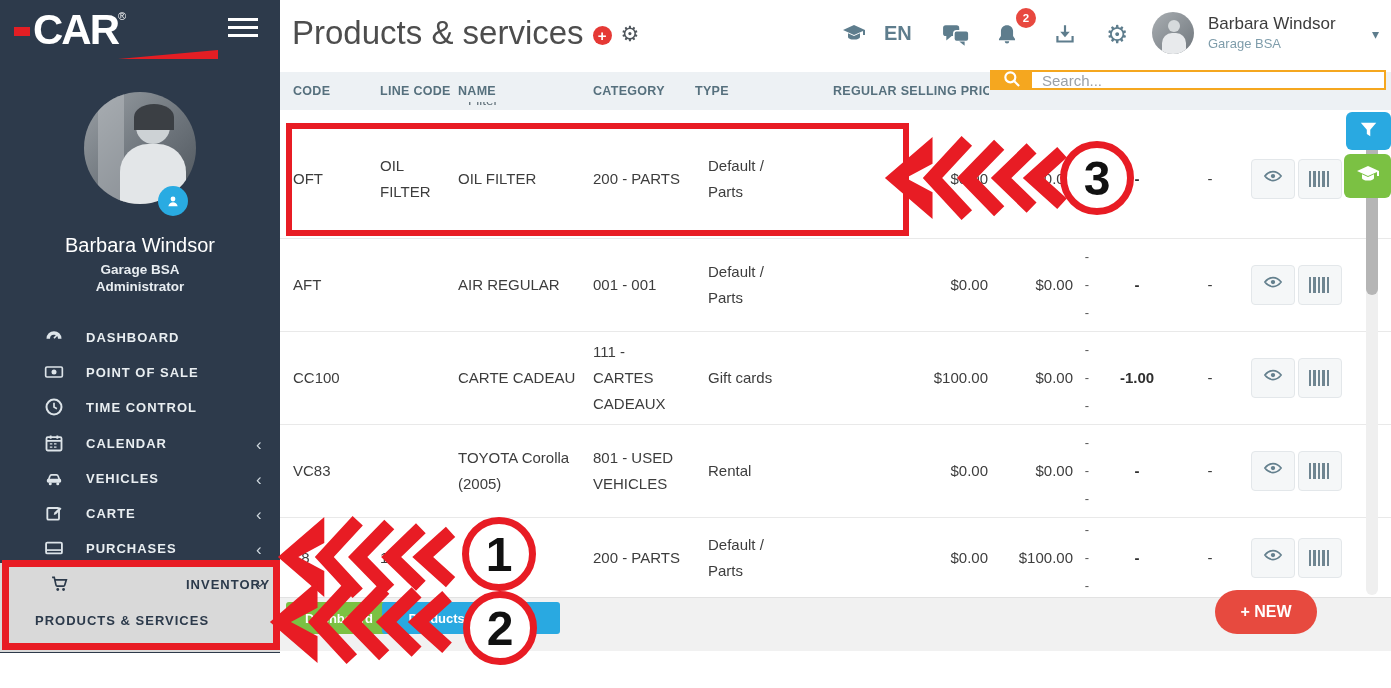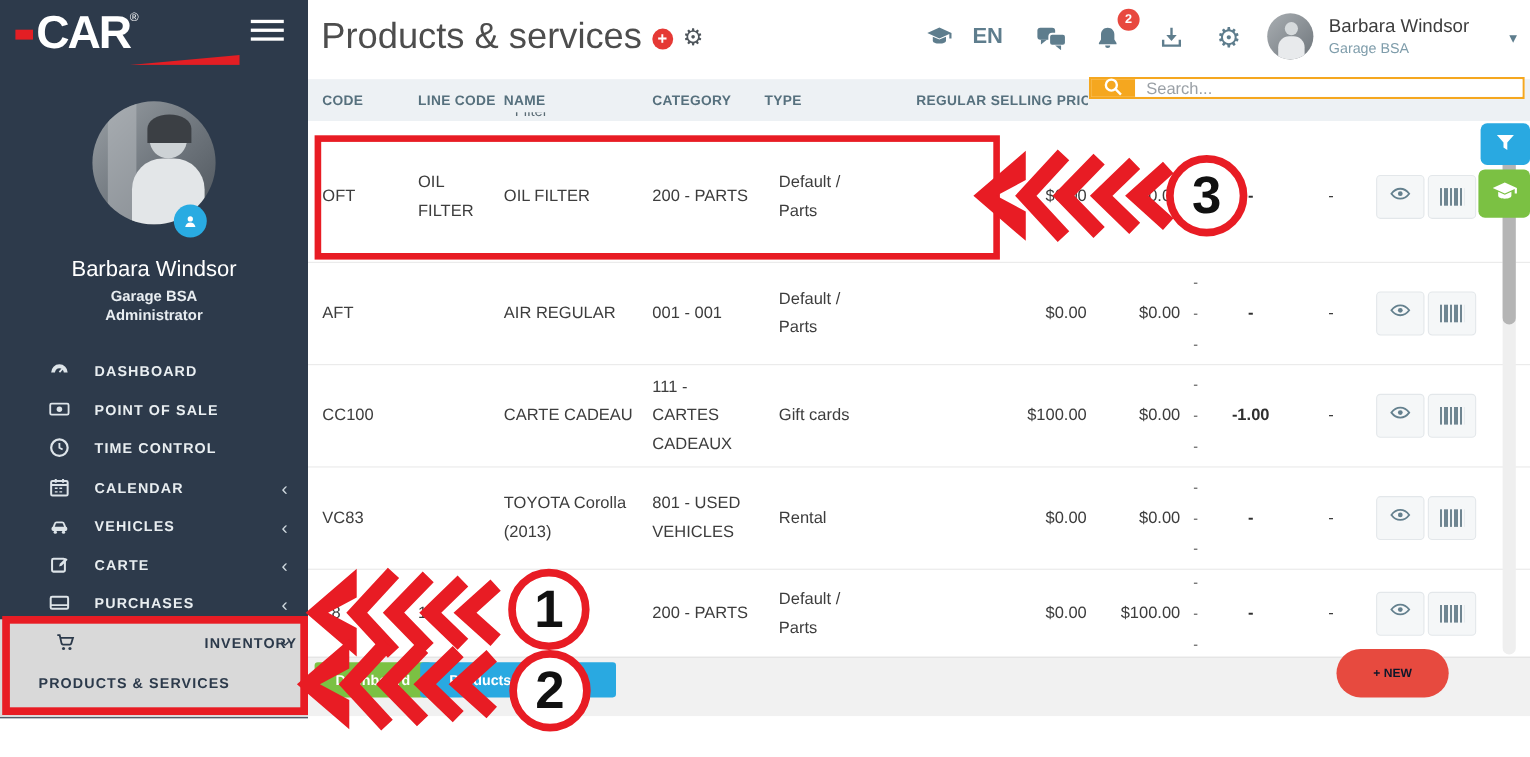--- a/index.html
+++ b/index.html
@@ -93,21 +93,21 @@
   .a-eye{left:971px;}
   .a-bar{left:1018px;}
   .barcode{width:22px;height:16px;background:repeating-linear-gradient(90deg,#6f8591 0 2px,transparent 2px 4px,#6f8591 4px 7px,transparent 7px 9px);}
 
   .footer{position:absolute;left:0;top:597px;width:1111px;height:54px;background:#f1f1f1;border-top:1px solid #e2e2e2;}
   .fbtn{position:absolute;top:4px;height:32px;border:none;border-radius:3px;color:#fff;font-size:13px;font-weight:bold;
     font-family:inherit;cursor:pointer;}
   .fbtn.green{left:6px;width:106px;background:#7bc143;}
   .fbtn.blue{left:102px;width:178px;background:#29a9e1;z-index:2;}
   .new-btn{position:absolute;left:935px;top:590px;width:102px;height:44px;border-radius:22px;background:#e74a3f;
-    border:none;color:#0f172a;font-size:11px;font-weight:bold;z-index:40;cursor:pointer;font-family:inherit;}
+    border:none;color:#ffffff;font-size:16px;font-weight:bold;z-index:40;cursor:pointer;font-family:inherit;}
 
   .filter-btn{position:absolute;left:1066px;top:112px;width:45px;height:38px;background:#29a9e1;border:none;
     border-radius:6px;z-index:30;display:flex;align-items:center;justify-content:center;cursor:pointer;}
   .cap-btn{position:absolute;left:1064px;top:154px;width:47px;height:44px;background:#7bc143;border:none;
     border-radius:6px;z-index:30;display:flex;align-items:center;justify-content:center;cursor:pointer;}
   .vtrack{position:absolute;left:1086px;top:112px;width:12px;height:483px;background:#efefef;border-radius:6px;z-index:5;}
   .vthumb{position:absolute;left:0;top:28px;width:12px;height:155px;background:#b5b5b5;border-radius:6px;cursor:grab;}
 
   
   .ann{z-index:60;}
@@ -392,21 +392,21 @@
               </svg></span>
           </span>
         <span class="abtn a-bar">
             <span class="barcode"></span>
           </span>
       </div>
 
       <div class="row" style="top:314px;height:93px;">
         <span class="cell c-code">VC83</span>
         <span class="cell c-line"></span>
-        <span class="cell c-name">TOYOTA Corolla (2013)</span>
+        <span class="cell c-name">TOYOTA Corolla (2005)</span>
         <span class="cell c-cat">801 - USED VEHICLES</span>
         <span class="cell c-type">Rental</span>
         <span class="cell c-p1">$0.00</span>
         <span class="cell c-p2">$0.00</span>
         <span class="cell c-dash">
             <i>-</i>
             <i>-</i>
             <i>-</i>
           </span>
         <span class="cell c-qty">-</span>

